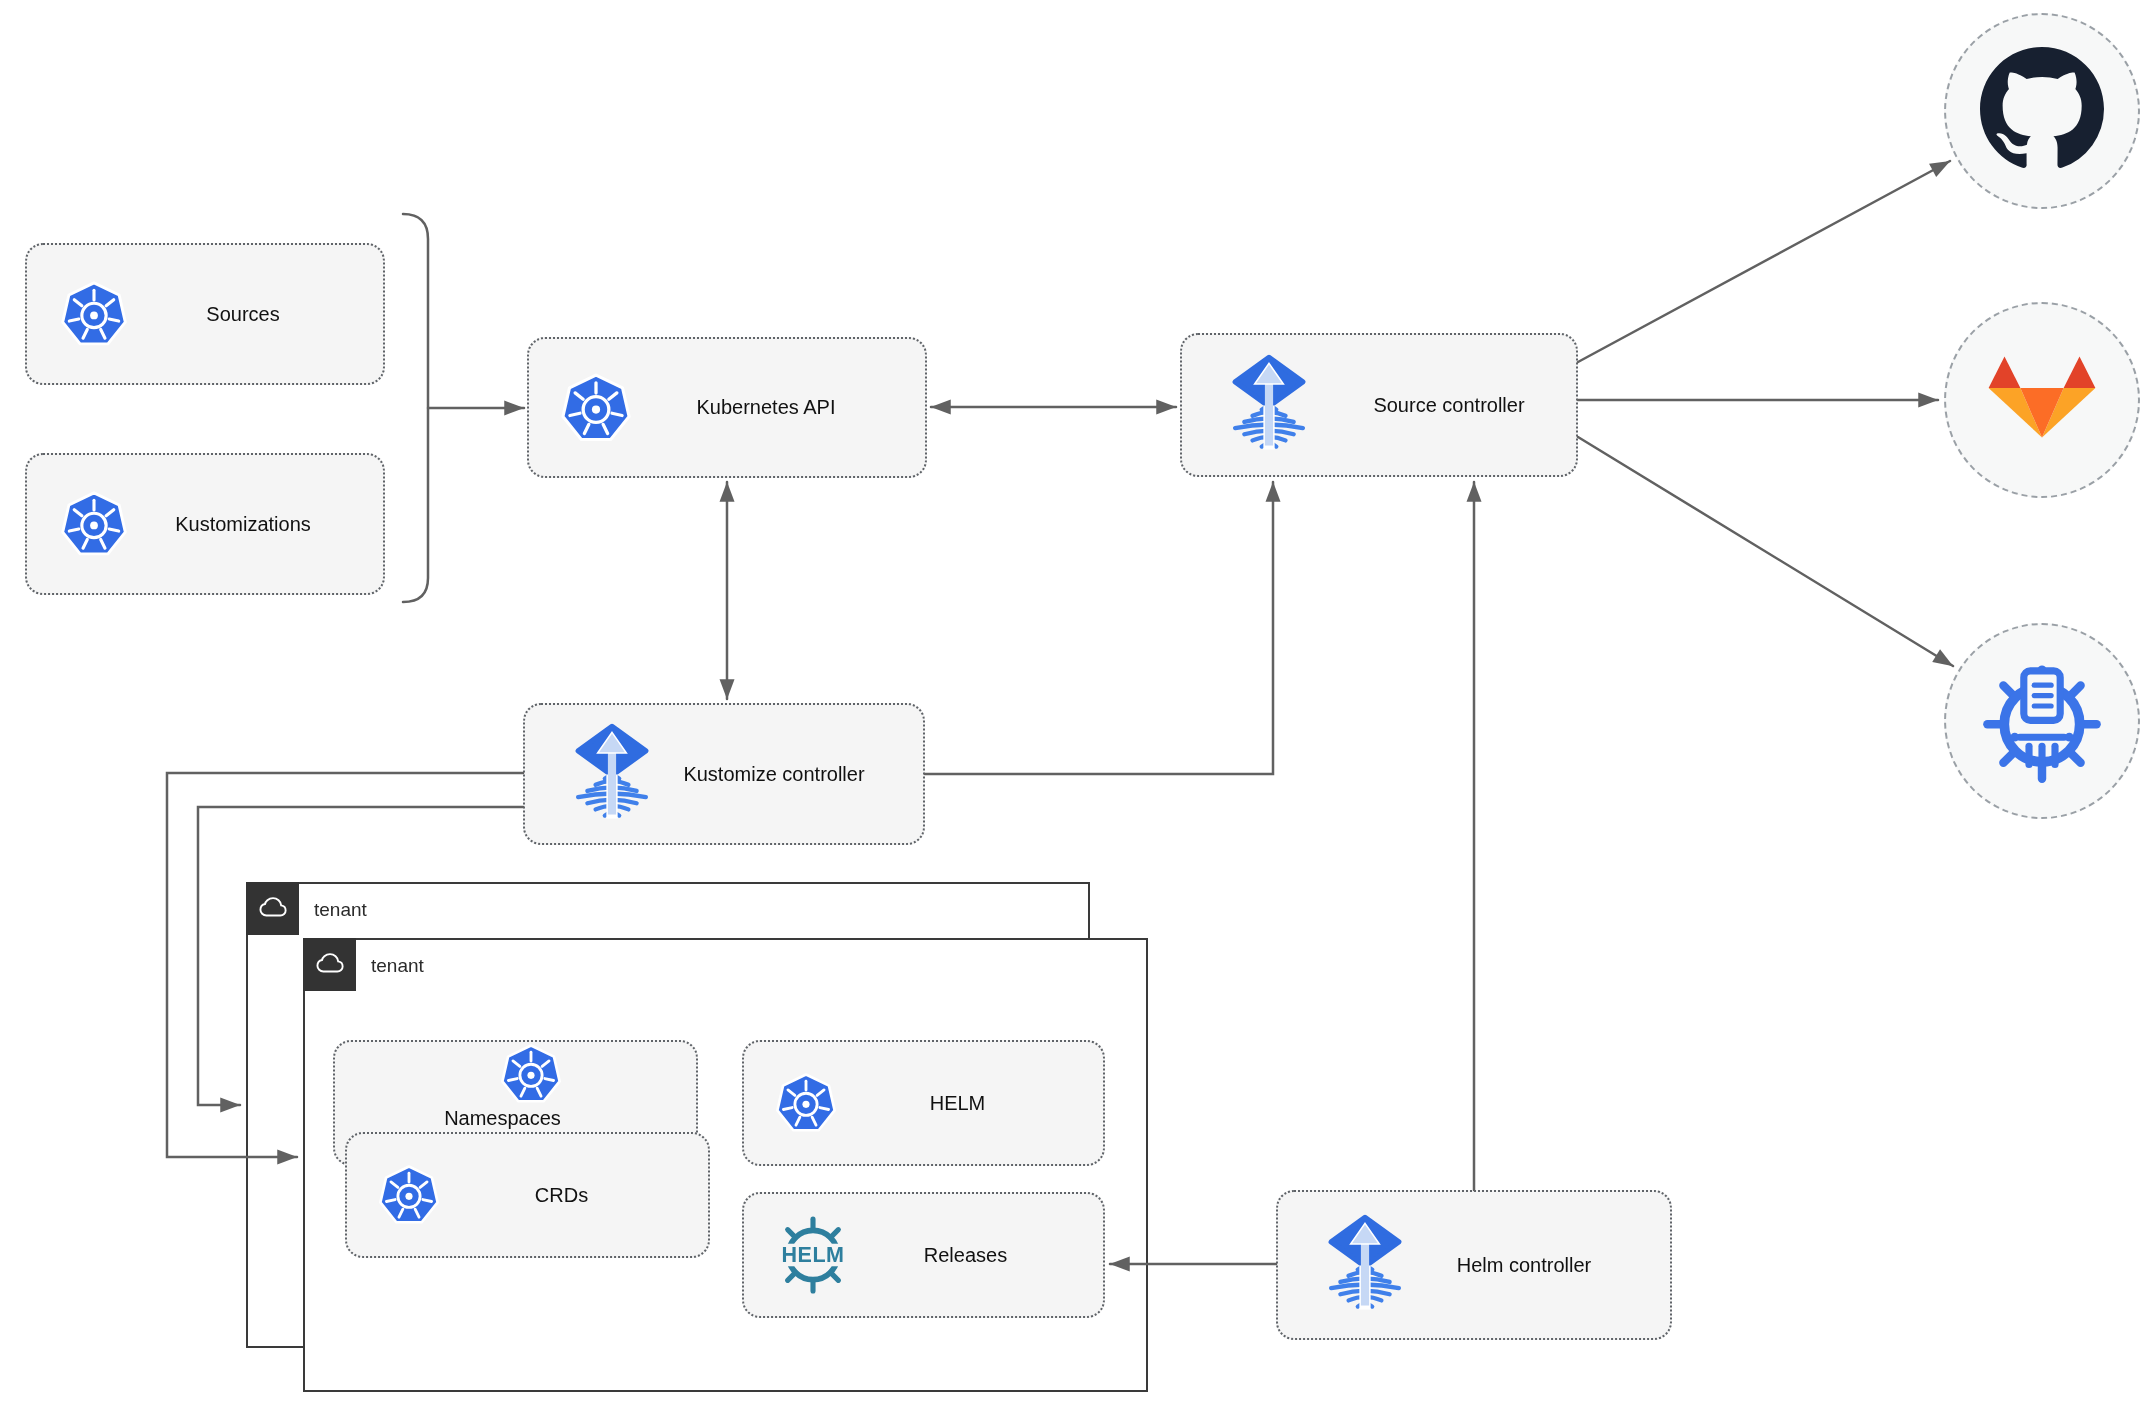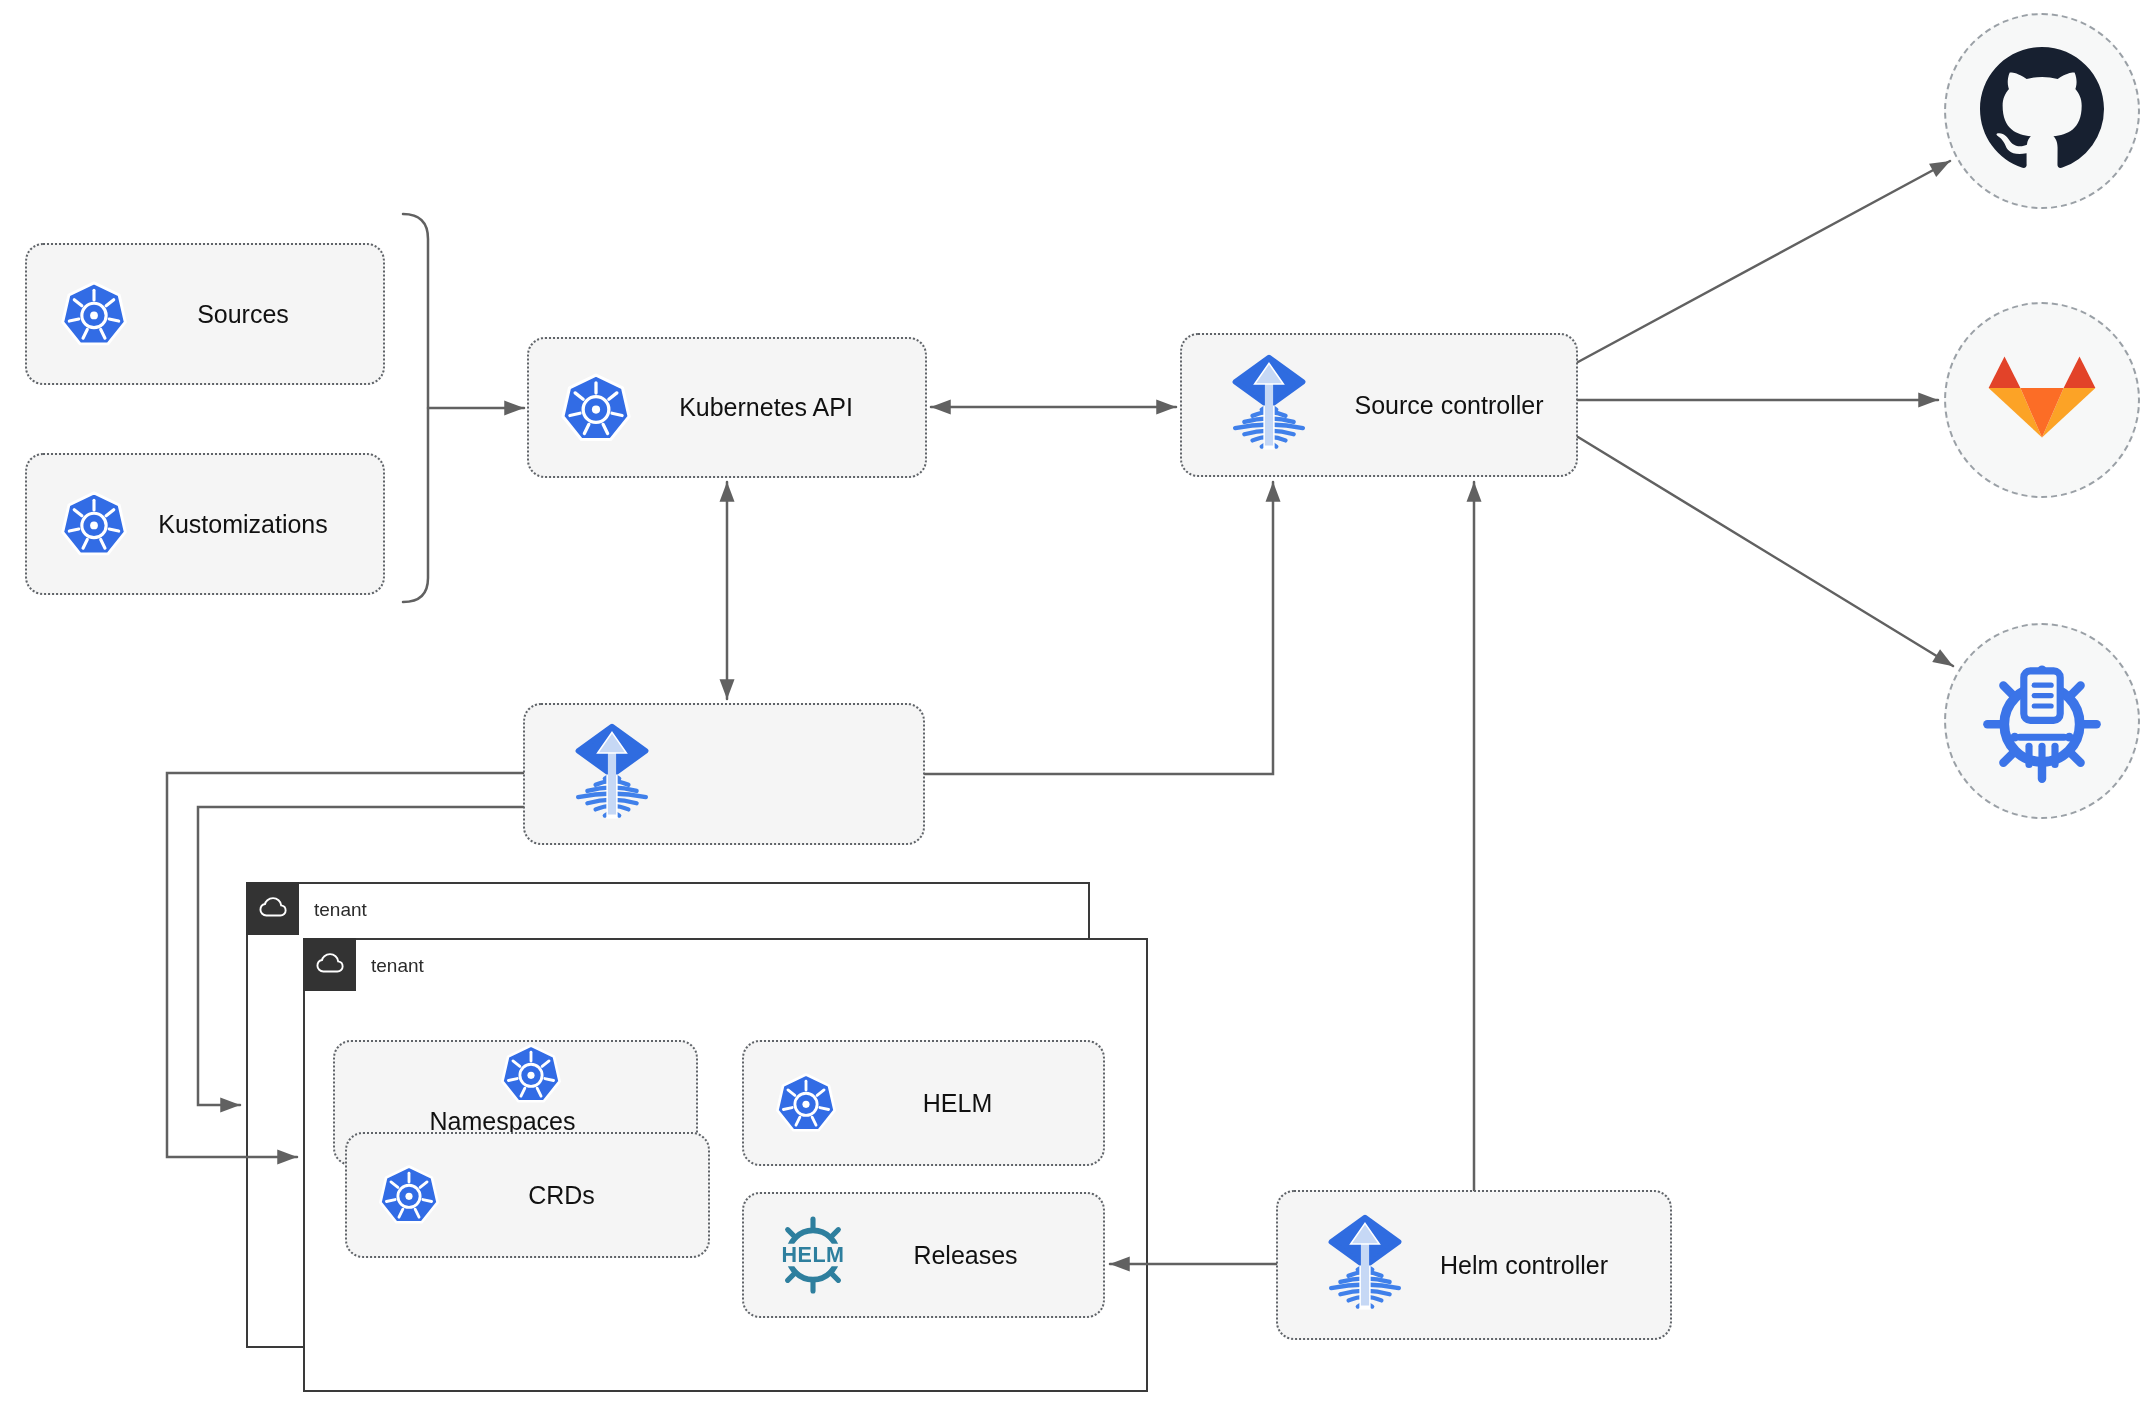--- a/index.html
+++ b/index.html
@@ -8,21 +8,21 @@
     --flux-stripe:#4080ea; --helm-teal:#2e7f9e; --tenant-dark:#333333; --tenant-border:#3a3a3a;
     --github-dark:#172030; --gitlab-red:#e24329; --gitlab-orange:#fc6d26; --gitlab-amber:#fca326;
     --chartmuseum-blue:#3b74e8; --circle-fill:#f7f8f8; --circle-border:#9aa0a6;
   }
   html,body{margin:0;padding:0;background:var(--canvas);}
   .canvas{position:relative;width:2144px;height:1407px;background:var(--canvas);
     font-family:"Liberation Sans", sans-serif;overflow:hidden;}
   .node{position:absolute;display:flex;align-items:center;background:var(--node-fill);
     border:2px dotted var(--node-border);border-radius:18px;box-sizing:border-box;z-index:3;}
   .node .nicon{flex:0 0 auto;display:flex;align-items:center;justify-content:center;}
-  .node .nlabel{flex:1 1 auto;text-align:center;font-size:25px;color:var(--label-text);
+  .node .nlabel{flex:1 1 auto;text-align:center;font-size:20px;color:var(--label-text);
     line-height:1.22;padding-right:26px;}
   .tenant{position:absolute;background:#ffffff;border:2px solid var(--tenant-border);box-sizing:border-box;}
   .tenant-back{z-index:1;}
   .tenant-front{z-index:2;}
   .tenant-tag{position:absolute;left:-2px;top:-2px;width:53px;height:53px;background:var(--tenant-dark);
     display:flex;align-items:center;justify-content:center;}
   .tenant-label{position:absolute;left:66px;top:0;height:53px;line-height:51px;font-size:19px;color:#2b2b2b;}
   .remote{position:absolute;width:196px;height:196px;border-radius:50%;background:var(--circle-fill);
     border:2.5px dashed var(--circle-border);box-sizing:border-box;display:flex;
     align-items:center;justify-content:center;z-index:3;}
@@ -151,20 +151,21 @@
           <path d="M5 72 Q38 65 71 72"></path>
             <path d="M14 78 Q38 71 62 78"></path>
             <path d="M22 84 Q38 77 54 84"></path>
           <path d="M31 90 Q38 84 45 90"></path>
         </g>
         <line x1="38" y1="93" x2="38" y2="50" stroke="#ffffff" stroke-width="11"></line>
         <line x1="38" y1="89" x2="38" y2="27" stroke="var(--flux-arrow-light)" stroke-width="8"></line>
         <polygon points="38,9 52,29 24,29" fill="var(--flux-arrow-light)" stroke="#ffffff" stroke-width="1.5"></polygon>
       </svg>
     </span>
+    <div class="nlabel">Kustomize controller</div>
   </div>
 
   <div class="node" style="left:1276px;top:1190px;width:396px;height:150px;">
     <span class="nicon" style="margin-left:48px;">
       <svg width="78" height="103" viewBox="0 0 76 100">
         <polygon points="38,3 71,27 38,51 5,27" fill="var(--flux-blue)" stroke="var(--flux-blue)" stroke-width="5" stroke-linejoin="round"></polygon>
         <g stroke="var(--flux-stripe)" stroke-width="4.2" stroke-linecap="round" fill="none">
           <path d="M31 54 Q38 48 45 54"></path>
             <path d="M22 60 Q38 53 54 60"></path>
             <path d="M14 66 Q38 59 62 66"></path>

